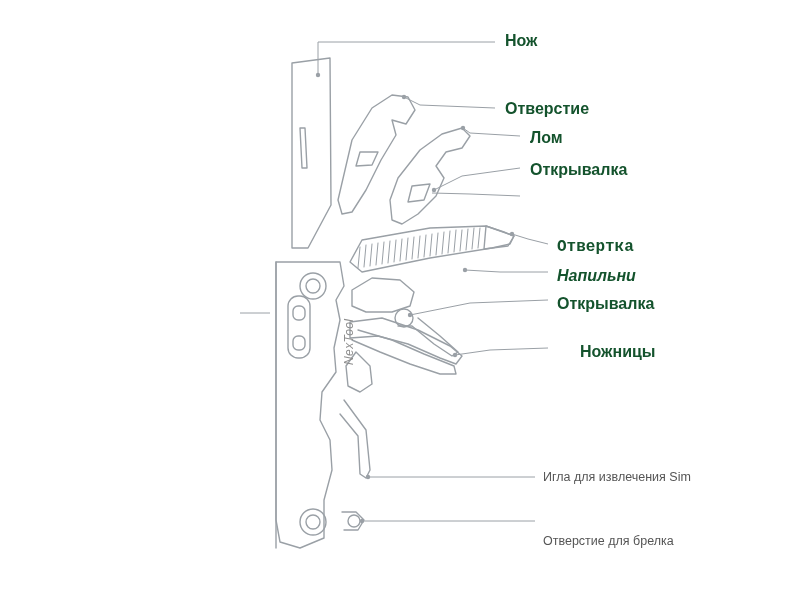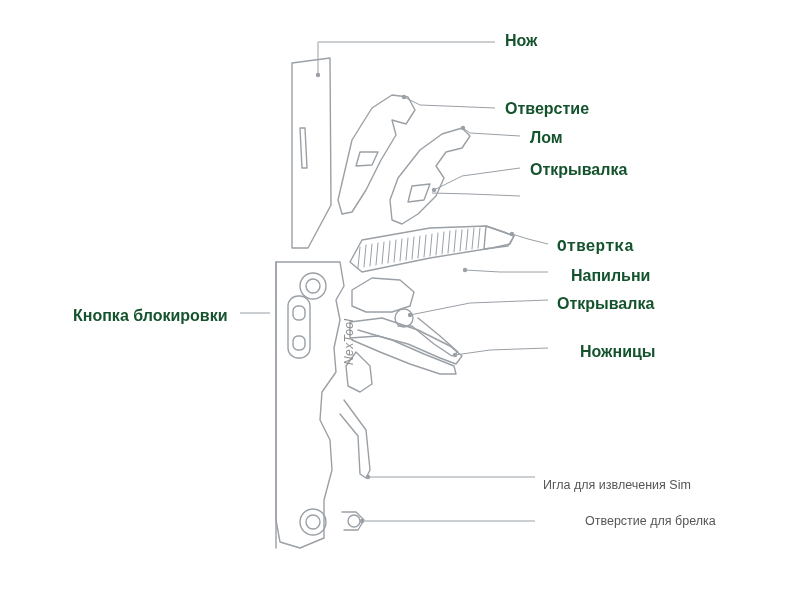--- a/index.html
+++ b/index.html
@@ -159,20 +159,19 @@
     </g>
   </svg>
 
   <div class="brand" style="left:342px; top:365px;">NexTool</div>
 
   <div class="label bold" style="left:505px; top:32px;">Нож</div>
   <div class="label bold" style="left:505px; top:100px;">Отверстие</div>
   <div class="label bold" style="left:530px; top:129px;">Лом</div>
   <div class="label bold" style="left:530px; top:161px;">Открывалка</div>
   <div class="label bold" style="left:557px; top:239px;font-family:Liberation Mono, monospace;">Отвертка</div>
-  <div class="label bold" style="left:571px; top:267px;">Напильни</div>
+  <div class="label bold" style="left:557px; top:267px;font-style:italic;">Напильни</div>
   <div class="label bold" style="left:557px; top:295px;">Открывалка</div>
   <div class="label bold" style="left:580px; top:343px;">Ножницы</div>
-  <div class="label bold" style="left:73px;  top:307px;">Кнопка блокировки</div>
-  <div class="label small" style="left:543px; top:471px;margin-top:8px;">Игла для извлечения Sim</div>
-  <div class="label small" style="left:543px; top:515px;margin-left:42px;">Отверстие для брелка</div>
+  <div class="label small" style="left:543px; top:471px;">Игла для извлечения Sim</div>
+  <div class="label small" style="left:543px; top:535px;">Отверстие для брелка</div>
 
 </div>
 
 </body></html>

